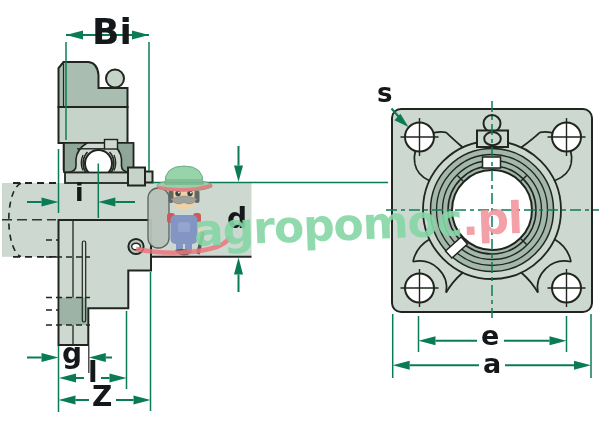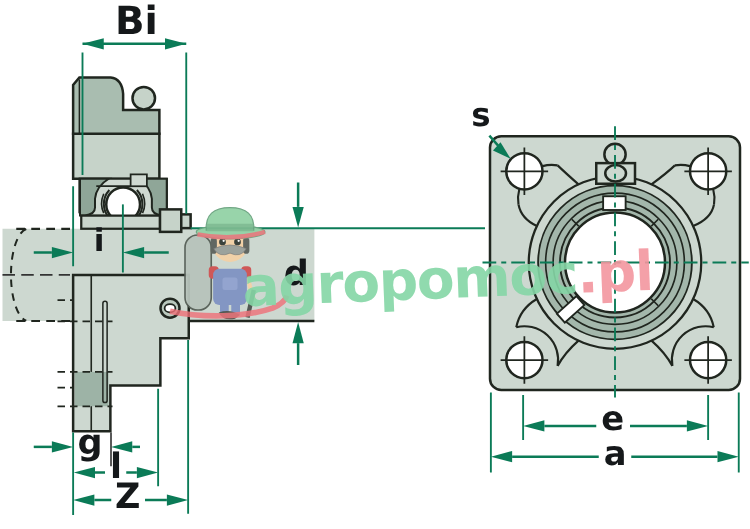--- a/index.html
+++ b/index.html
@@ -1,20 +1,20 @@
 <!DOCTYPE html>
 <html><head>
 <meta charset="utf-8">
 <style>
   html,body{margin:0;padding:0;background:#fff;}
   .stage{position:relative;width:600px;height:423px;background:#ffffff;overflow:hidden;
          font-family:"DejaVu Sans","Liberation Sans",sans-serif;}
   .stage svg{position:absolute;left:0;top:0;}
   .dim{position:absolute;font-weight:600;color:#15181a;line-height:1;}
-  .dim-bi{left:92px;top:2px;font-size:31px;}
+  .dim-bi{left:92px;top:14px;font-size:36px;}
   .dim-i{left:75px;top:180px;font-size:25px;}
   .dim-d{left:227px;top:205px;font-size:28px;}
   .dim-s{left:377px;top:80px;font-size:26px;}
   .dim-g{left:62px;top:340px;font-size:28px;}
   .dim-l{left:88px;top:359px;font-size:28px;}
   .dim-z{left:92px;top:383px;font-size:28px;}
   .dim-e{left:481px;top:322px;font-size:27px;}
   .dim-a{left:483px;top:350px;font-size:27px;}
   .watermark{position:absolute;left:194px;top:209px;font-size:44px;font-weight:bold;
              letter-spacing:-1px;transform:rotate(-2.3deg);transform-origin:left center;

